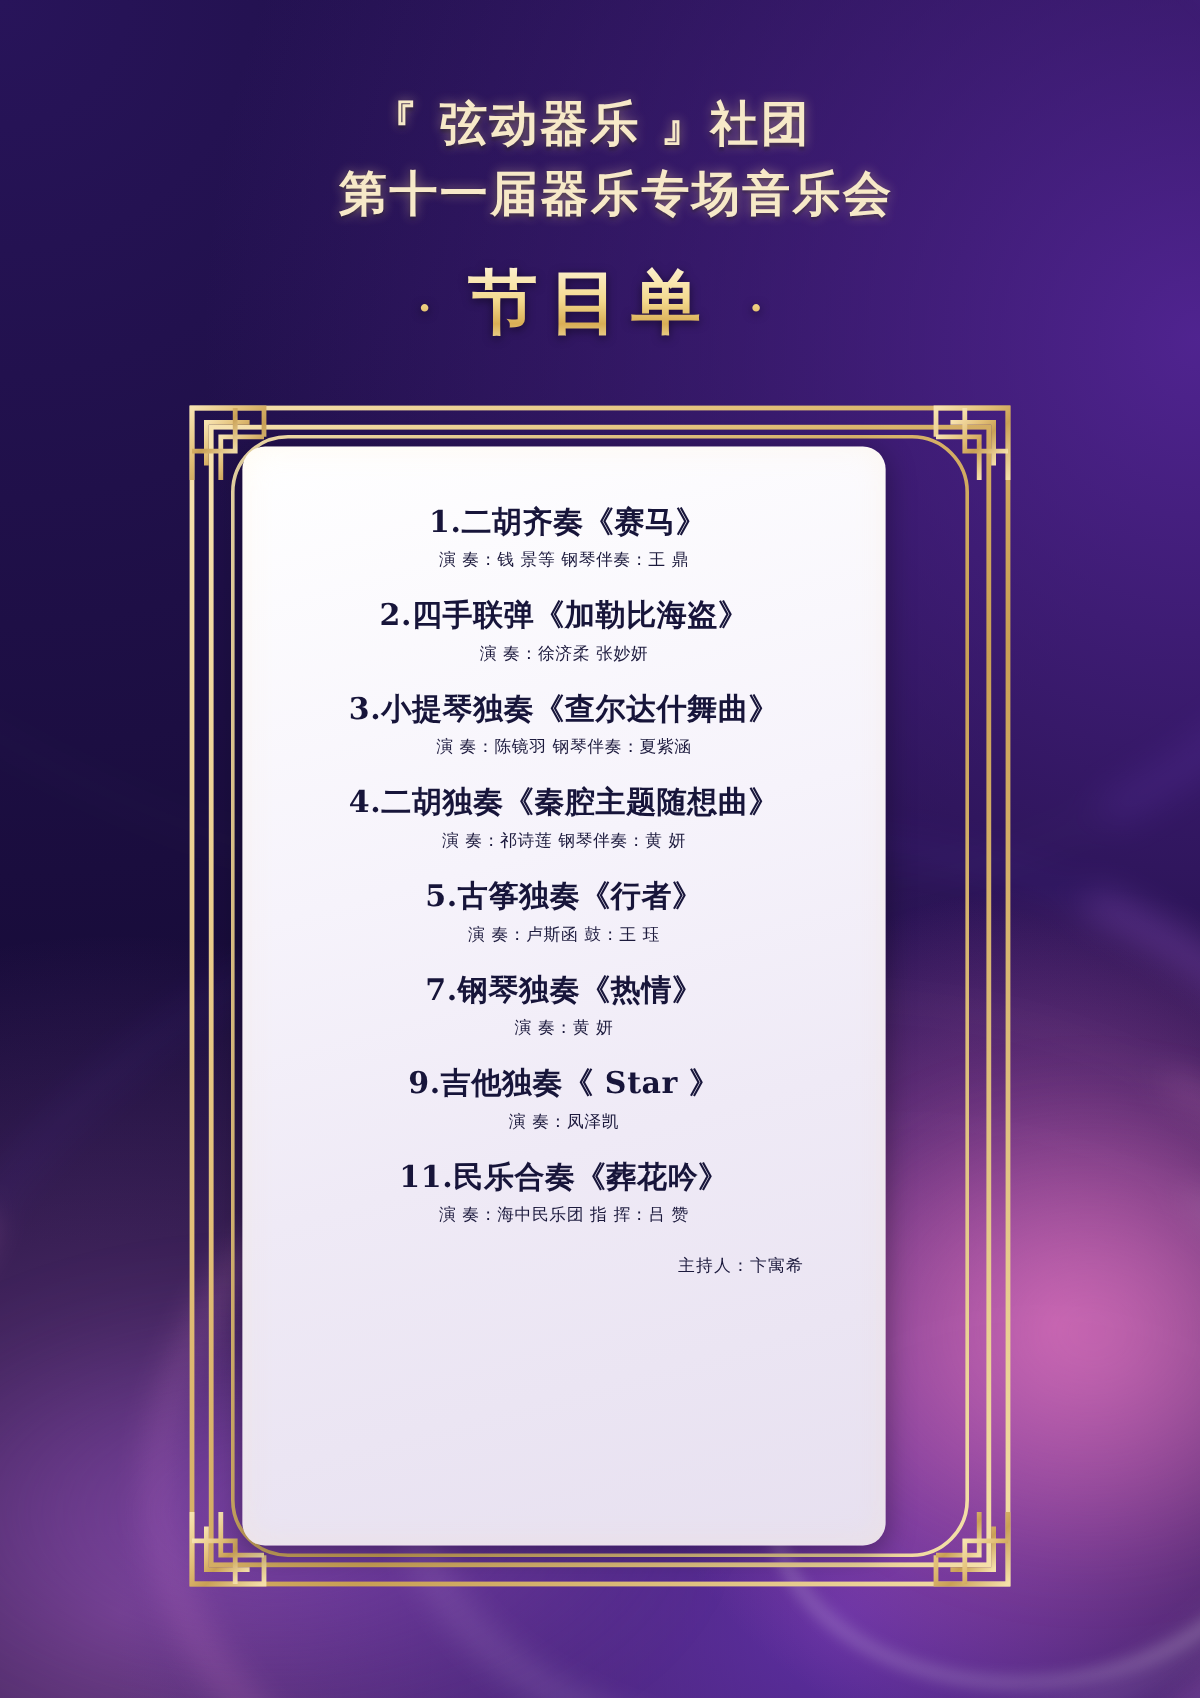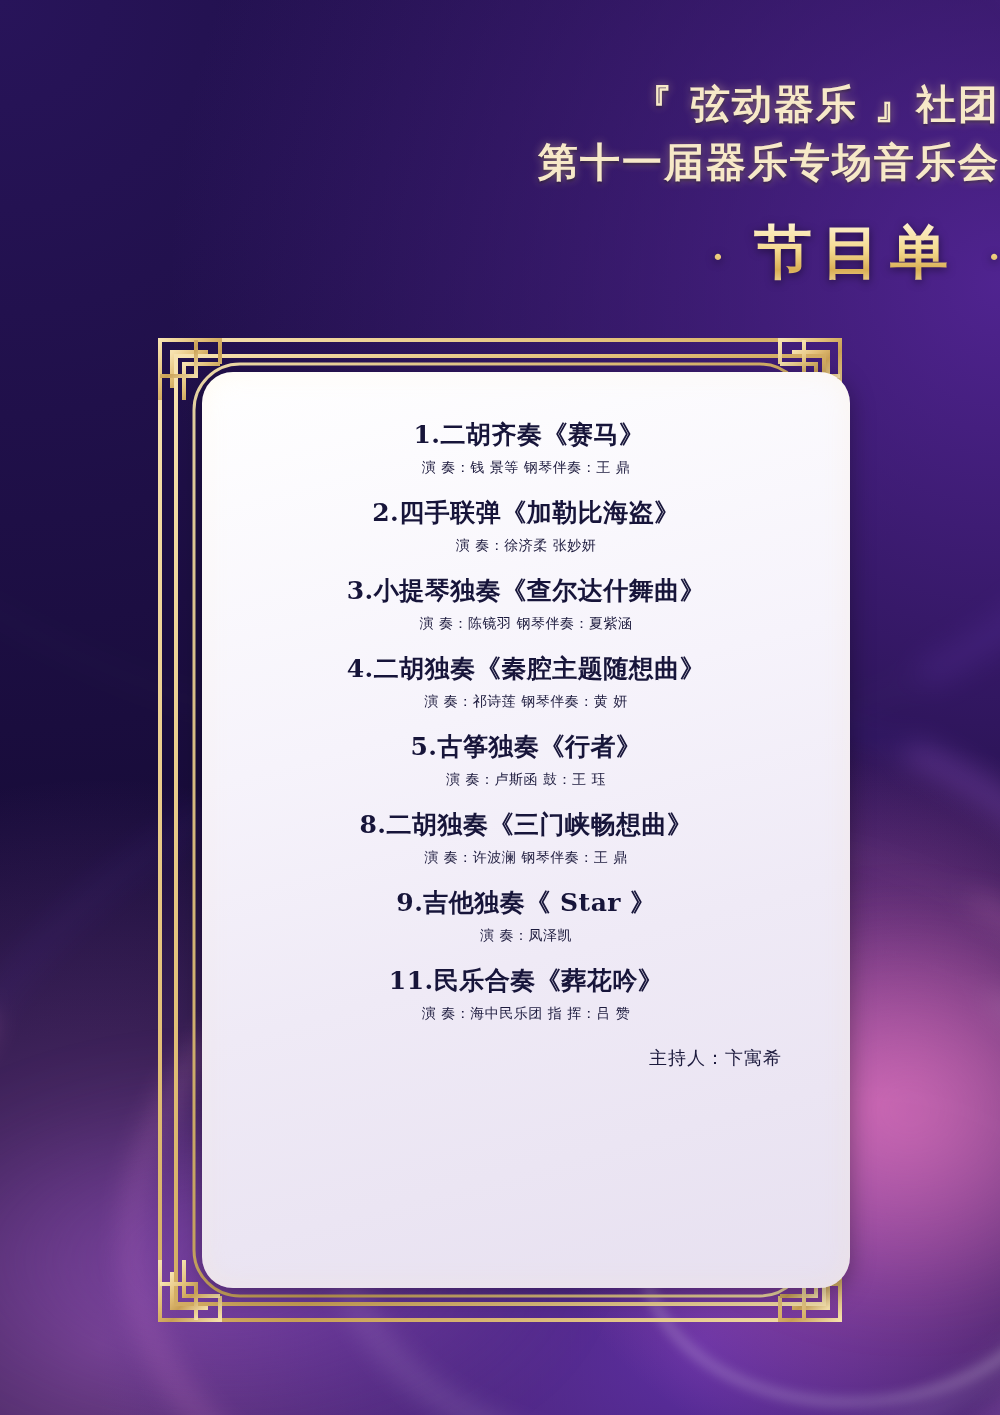--- a/index.html
+++ b/index.html
@@ -41,61 +41,61 @@
       border:8px solid rgba(255,255,255,0.45);
       border-top-color:rgba(255,255,255,0.03);
       transform:rotate(-4deg);filter:blur(6px);}
   .glow{position:absolute;pointer-events:none;}
   .g1{width:540px;height:420px;left:640px;top:900px;border-radius:50%;
       background:radial-gradient(ellipse at center, rgba(255,140,210,0.45), rgba(255,140,210,0) 70%);filter:blur(30px);}
   .g2{width:700px;height:360px;left:-120px;top:1080px;border-radius:50%;
       background:radial-gradient(ellipse at center, rgba(170,90,230,0.40), rgba(170,90,230,0) 70%);filter:blur(40px);}
 
   
-  .header{position:absolute;left:0;right:0;top:78px;text-align:right;z-index:6;}
+  .header{position:absolute;left:0;right:16px;top:78px;text-align:center;z-index:6;}
   .title-line1,.title-line2{
     font-family:"DejaVu Serif","Liberation Serif",serif;
     color:#f7e9c8;font-weight:700;letter-spacing:2px;
     text-shadow:0 0 10px rgba(255,220,160,0.45),0 2px 3px rgba(0,0,0,0.45);
   }
   .title-line1{font-size:40px;line-height:52px;}
   .title-line2{font-size:40px;line-height:56px;margin-top:4px;margin-left:43px;}
   .title-main{
     margin-top:26px;font-size:58px;line-height:72px;font-weight:700;letter-spacing:10px;
     font-family:"DejaVu Serif","Liberation Serif",serif;
     background:linear-gradient(180deg,#fff6dc 0%,#f4d98d 45%,#d9ae55 70%,#fbeec0 100%);
     -webkit-background-clip:text;background-clip:text;color:transparent;
     filter:drop-shadow(0 2px 4px rgba(0,0,0,0.5));
   }
   .title-main .dot{font-size:34px;vertical-align:middle;letter-spacing:0;}
 
   
   .frame-wrap{position:absolute;left:150px;top:330px;width:700px;height:1000px;z-index:5;}
   .frame-svg{position:absolute;inset:0;}
   .card{
-    position:absolute;left:52px;top:42px;width:648px;height:916px;
-    border-radius:31px;
+    position:absolute;left:52px;top:42px;width:536px;height:916px;
+    border-radius:19px;
     background:linear-gradient(165deg,#ffffff 0%,#f6f3fb 38%,#efeaf6 62%,#e7e0f0 100%);
     box-shadow:0 0 26px rgba(255,230,180,0.20) inset, 0 6px 24px rgba(0,0,0,0.35);
     overflow:hidden;
   }
   .card-inner{padding:46px 34px 22px 34px;}
   .item{margin-bottom:14px;text-align:center;}
   .item-title{
     font-family:"DejaVu Serif","Liberation Serif",serif;
     font-size:25px;font-weight:700;color:#17153a;letter-spacing:0.5px;line-height:34px;
   }
   .item-credit{
     font-family:"DejaVu Serif","Liberation Serif",serif;
     font-size:14px;color:#1c1a3d;line-height:30px;letter-spacing:0.5px;
   }
   .host{
     margin-top:18px;text-align:right;padding-right:34px;
     font-family:"DejaVu Serif","Liberation Serif",serif;
-    font-size:18px;color:#1c1a3d;letter-spacing:1px;
+    font-size:14px;color:#1c1a3d;letter-spacing:1px;
   }
   .i1 .item-title{margin-left:6px;}
 </style>
 </head>
 <body>
 
 <div class="poster">
 
   <div class="swirl s4"></div>
   <div class="swirl s1"></div>
@@ -175,22 +175,22 @@
         </div>
         <div class="item">
           <div class="item-title">4.二胡独奏《秦腔主题随想曲》</div>
           <div class="item-credit">演 奏：祁诗莲    钢琴伴奏：黄 妍</div>
         </div>
         <div class="item">
           <div class="item-title">5.古筝独奏《行者》</div>
           <div class="item-credit">演 奏：卢斯函    鼓：王 珏</div>
         </div>
         <div class="item">
-          <div class="item-title">8.二胡独奏《三门峡畅想曲》</div>
-          <div class="item-credit">演 奏：许波澜    钢琴伴奏：王 鼎</div>
+          <div class="item-title">7.钢琴独奏《热情》</div>
+          <div class="item-credit">演 奏：黄 妍</div>
         </div>
         <div class="item">
           <div class="item-title">9.吉他独奏《 Star 》</div>
           <div class="item-credit">演 奏：凤泽凯</div>
         </div>
         <div class="item">
           <div class="item-title">11.民乐合奏《葬花吟》</div>
           <div class="item-credit">演 奏：海中民乐团    指 挥：吕 赞</div>
         </div>
 

